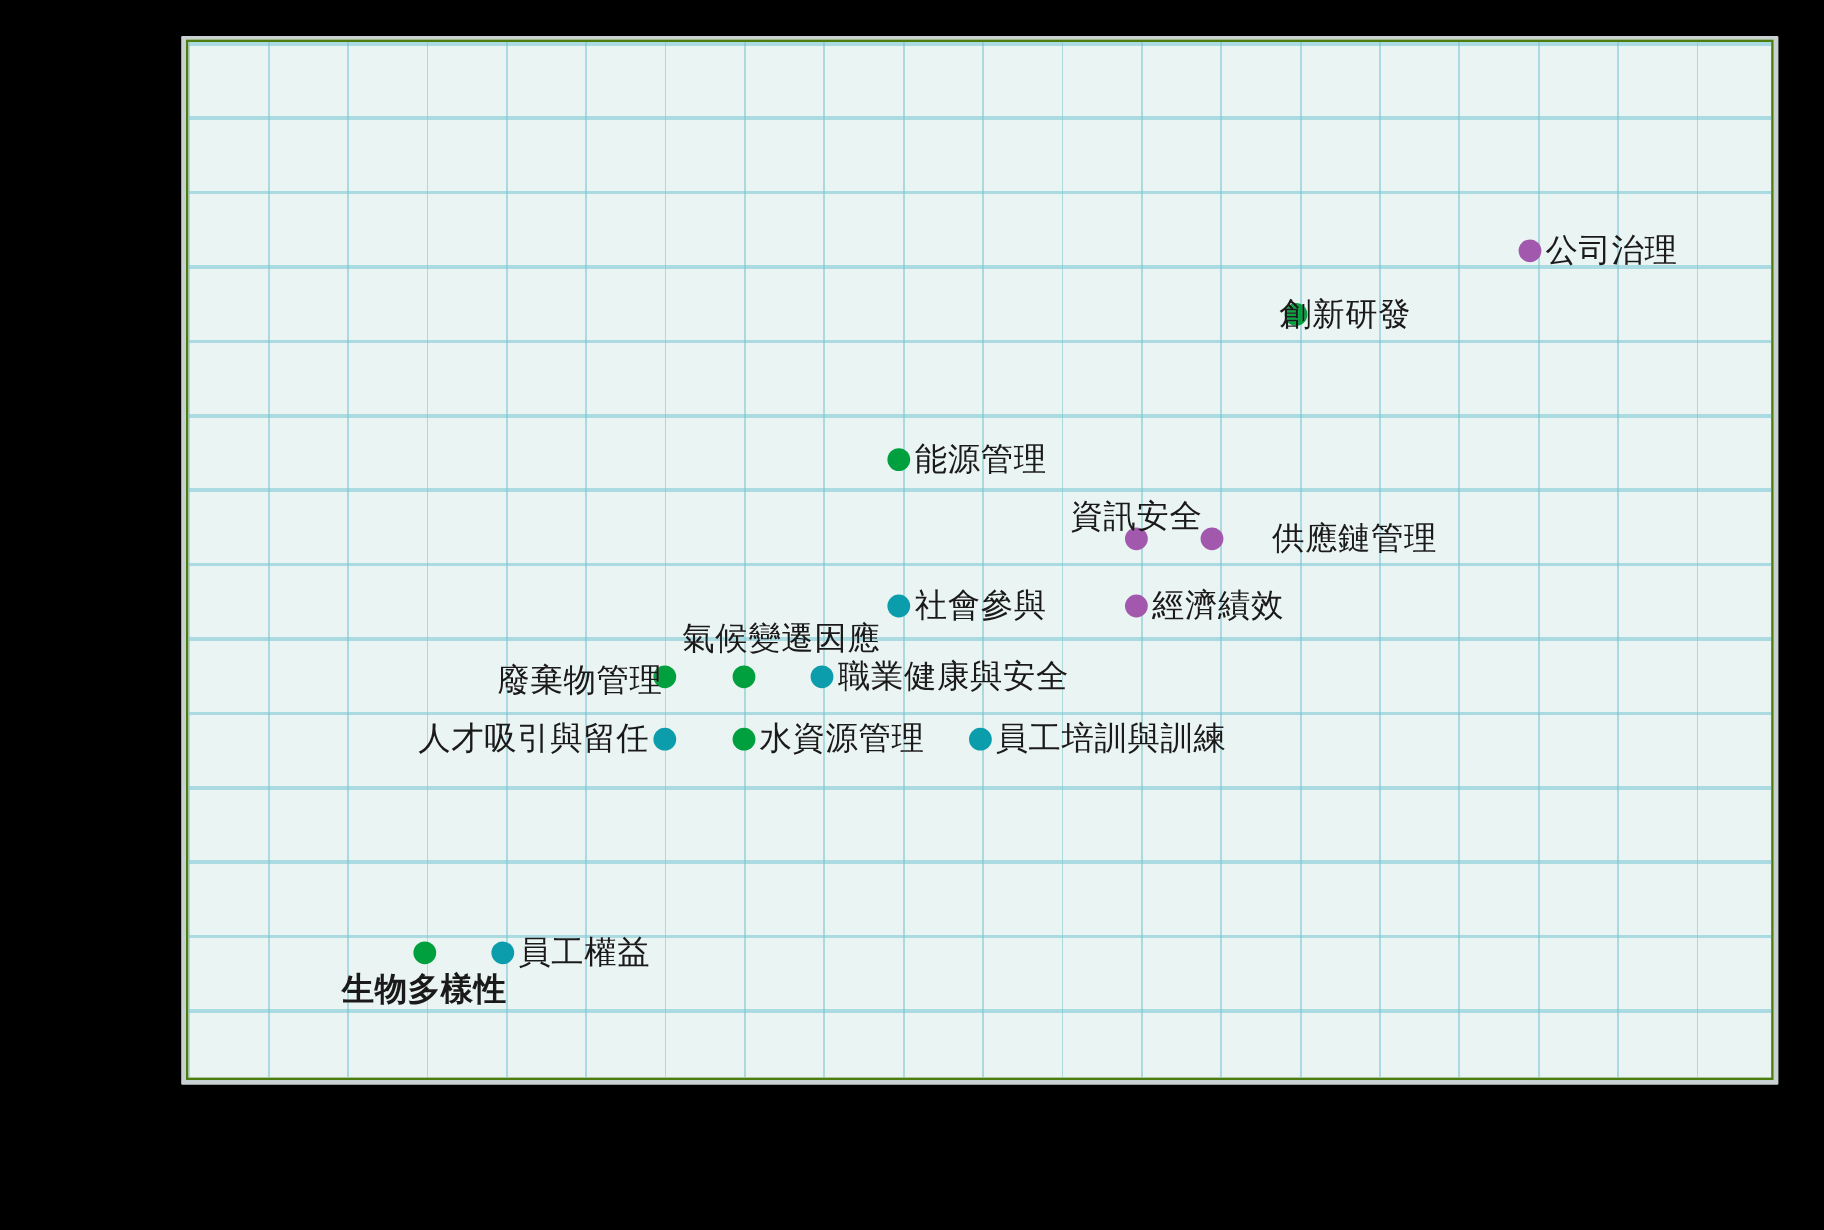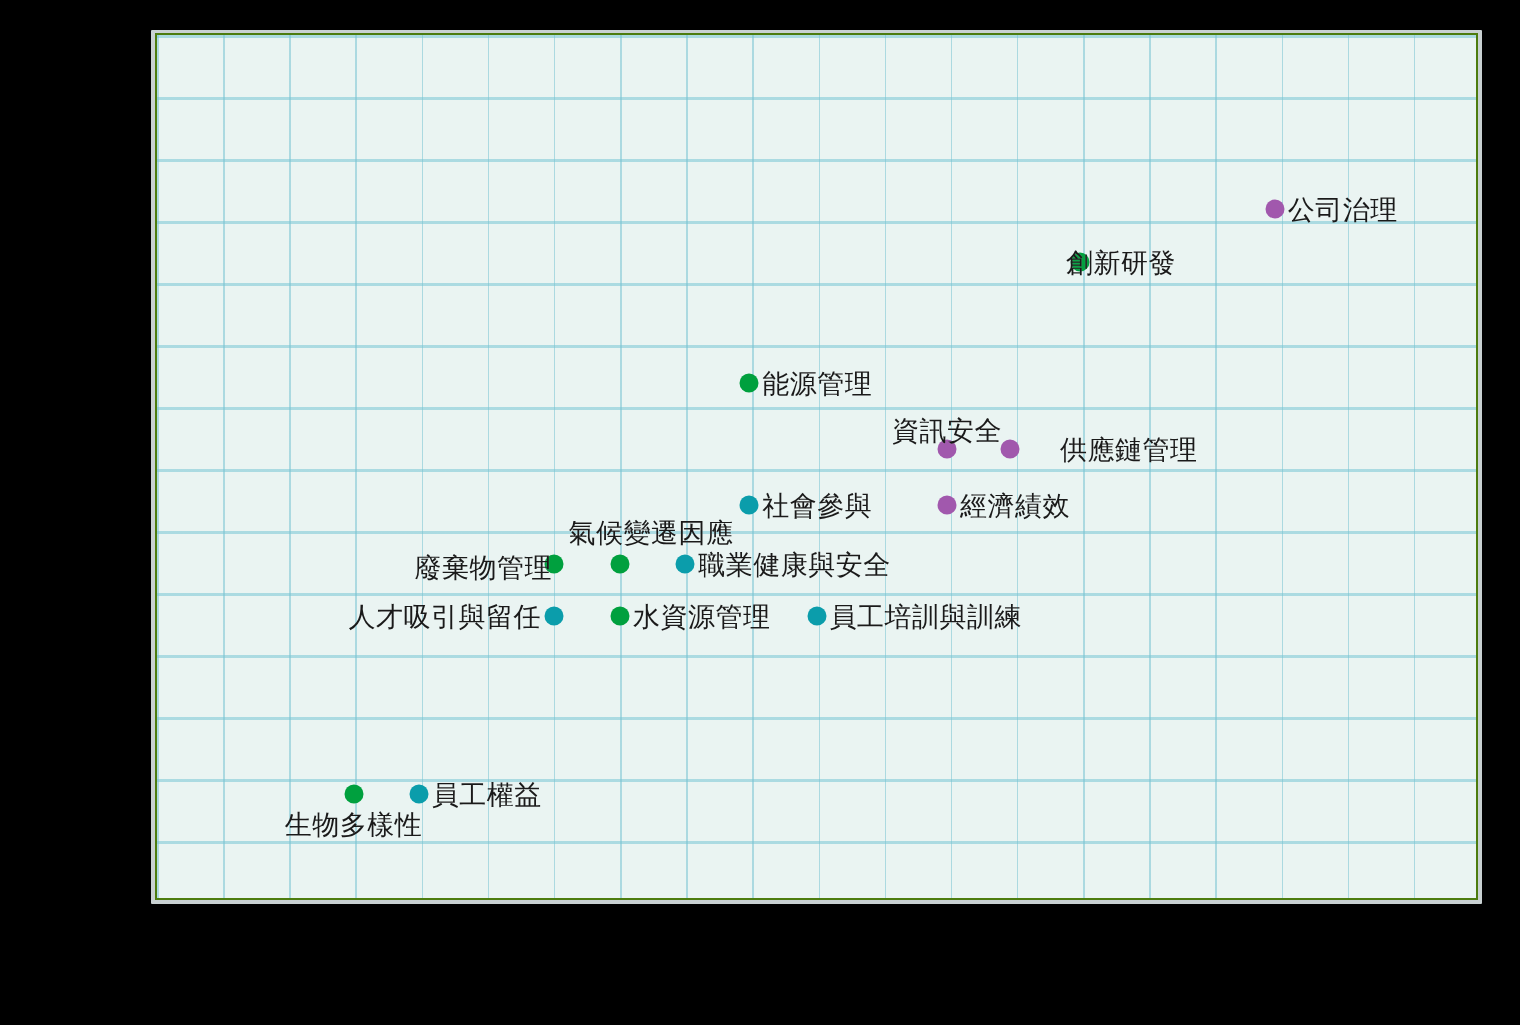--- a/index.html
+++ b/index.html
@@ -128,21 +128,21 @@
         <div class="pt-label lbl-right" style="left: 909px; top: 227.462px;">創新研發</div>
         <div class="point" style="left: 592.231px; top: 348.282px; background: rgb(0, 160, 62);"></div>
         <div class="pt-label lbl-right" style="left: 605.231px; top: 348.282px;">能源管理</div>
         <div class="point" style="left: 397.019px; top: 528.896px; background: rgb(0, 160, 62);"></div>
         <div class="pt-label lbl-left" style="left: 384.019px; top: 532px; margin-left: 11px;">廢棄物管理</div>
         <div class="point" style="left: 462.969px; top: 528.896px; background: rgb(0, 160, 62);"></div>
         <div class="pt-label lbl-above" style="left: 462.969px; top: 510.896px; margin-left: 31px;">氣候變遷因應</div>
         <div class="point" style="left: 462.969px; top: 580.676px; background: rgb(0, 160, 62);"></div>
         <div class="pt-label lbl-right" style="left: 475.969px; top: 580.676px;">水資源管理</div>
         <div class="point" style="left: 196.531px; top: 758.824px; background: rgb(0, 160, 62);"></div>
-        <div class="pt-label lbl-below" style="left: 196.531px; top: 775.824px;">生物多樣性</div>
+        <div class="pt-label lbl-below" style="left: 196.531px; top: 775.824px; font-weight: bold;">生物多樣性</div>
         <div class="point" style="left: 592.231px; top: 470.335px; background: rgb(11, 157, 171);"></div>
         <div class="pt-label lbl-right" style="left: 605.231px; top: 470.335px;">社會參與</div>
         <div class="point" style="left: 528.26px; top: 528.896px; background: rgb(11, 157, 171);"></div>
         <div class="pt-label lbl-right" style="left: 541.26px; top: 528.896px;">職業健康與安全</div>
         <div class="point" style="left: 397.019px; top: 580.676px; background: rgb(11, 157, 171);"></div>
         <div class="pt-label lbl-left" style="left: 384.019px; top: 580.676px;">人才吸引與留任</div>
         <div class="point" style="left: 659.5px; top: 580.676px; background: rgb(11, 157, 171);"></div>
         <div class="pt-label lbl-right" style="left: 672.5px; top: 580.676px;">員工培訓與訓練</div>
         <div class="point" style="left: 261.822px; top: 758.824px; background: rgb(11, 157, 171);"></div>
         <div class="pt-label lbl-right" style="left: 274.822px; top: 758.824px;">員工權益</div>

